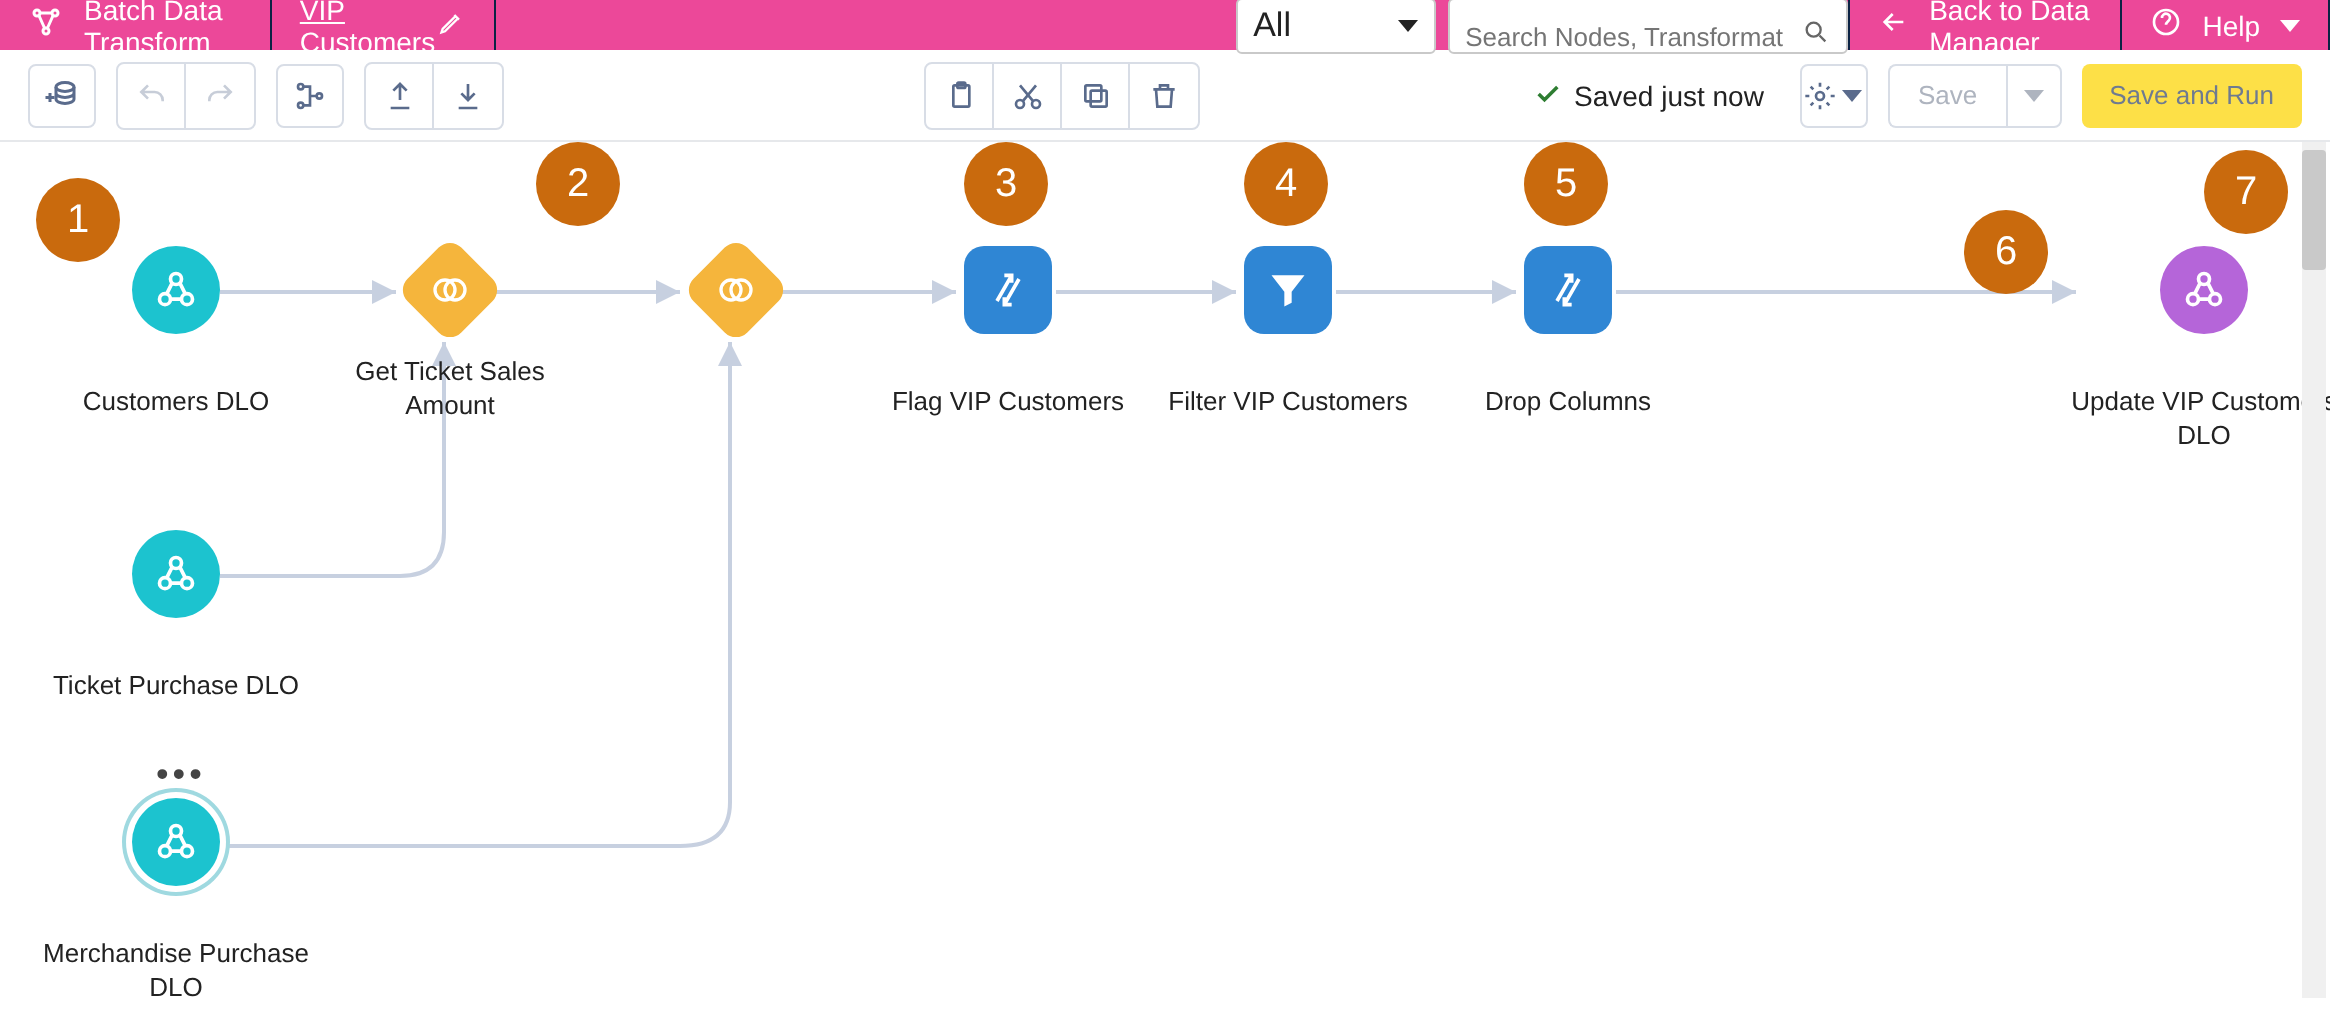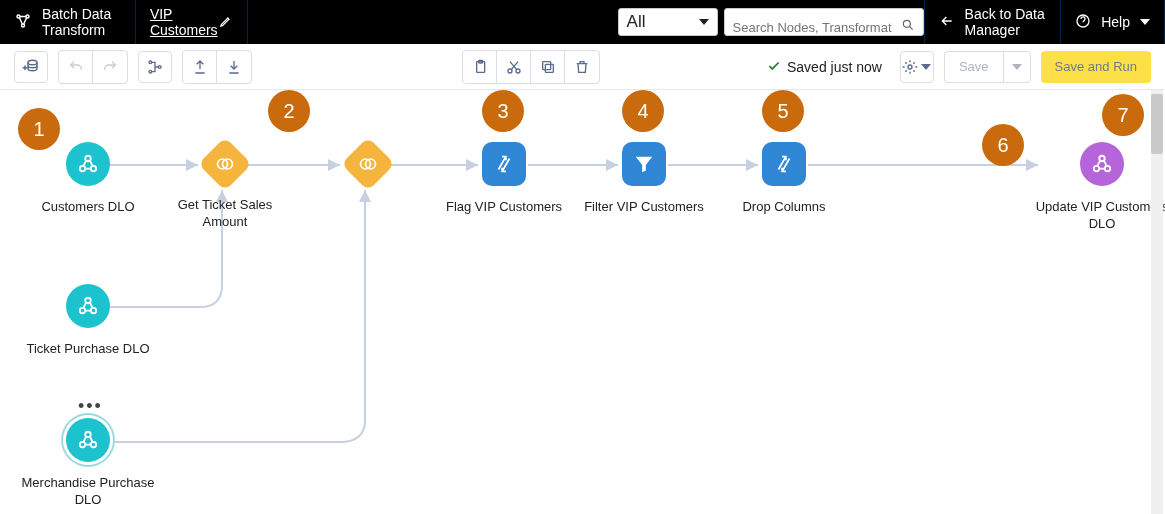--- a/index.html
+++ b/index.html
@@ -1,19 +1,19 @@
 <!DOCTYPE html>
 <html><head>
 <meta charset="utf-8">
 <style>
   * { box-sizing: border-box; margin: 0; padding: 0; font-family: -apple-system, BlinkMacSystemFont, "Segoe UI", Arial, sans-serif; }
   body { width: 1165px; height: 514px; background: #fff; overflow: hidden; }
 
   
-  .topbar { display: flex; height: 44px; background: #000000; color: #fff; align-items: stretch; }
+  .topbar { display: flex; height: 25px; background: #ec4899; color: #fff; align-items: stretch; }
   .topbar .segment { display: flex; align-items: center; padding: 0 14px; border-right: 1px solid #0b2344; font-size: 14px; }
   .topbar .segment.title { gap: 10px; }
   .topbar .segment.doc { gap: 1px; text-decoration: underline; }
   .topbar .spacer { flex: 1; display: flex; align-items: center; justify-content: flex-start; padding-left: 370px; gap: 6px; border-right: 1px solid #0b2344; }
   .filter-select { display:flex; align-items:center; justify-content:space-between; width: 100px; height: 28px; background:#fff; color:#222; border:1px solid #c9c9c9; border-radius:3px; padding:0 8px; font-size:17px; }
   .search-box { display:flex; align-items:flex-end; width: 200px; height:28px; background:#fff; border:1px solid #c9c9c9; border-radius:3px; padding:0 8px; color:#666; font-size:13px; justify-content:space-between; }
   .search-box input { border:none; outline:none; width: 160px; font-size:13px; color:#222; }
   .topbar .back { gap:10px; cursor:pointer; }
   .topbar .help { gap:10px; cursor:pointer; }
 
@@ -31,21 +31,21 @@
   .btn-primary { height:32px; padding:0 14px; border-radius:4px; background:#fde047; color:#6f7b90; font-size:13px; border:none; display:flex; align-items:center; }
   .btn-combo { display:flex; }
   .btn-combo .btn-text { border-top-right-radius:0; border-bottom-right-radius:0; border-right:none; }
   .btn-combo .caret { width:28px; height:32px; border:1px solid #d8dde6; border-top-right-radius:4px; border-bottom-right-radius:4px; display:flex; align-items:center; justify-content:center; color:#aeb4bf; background:#fff;}
 
   
   .canvas { position:relative; width:100%; height:428px; background:#fff; }
   svg.connectors { position:absolute; top:0; left:0; width:100%; height:100%; pointer-events:none; }
 
   .node { position:absolute; width:140px; display:flex; flex-direction:column; align-items:center; text-align:center; }
-  .node .label { margin-top:13px; font-size:13px; color:#222; line-height:1.3; }
+  .node .label { margin-top:26px; font-size:13px; color:#222; line-height:1.3; }
   .node-icon { width:44px; height:44px; border-radius:10px; display:flex; align-items:center; justify-content:center; color:#fff; position:relative; }
   .node-icon.circle { border-radius:50%; }
   .node-icon.diamond { transform: rotate(45deg); border-radius:8px; width:38px; height:38px; }
   .node-icon.diamond svg { transform: rotate(-45deg); }
   .icon-teal { background:#1cc3cf; }
   .icon-amber { background:#f5b53c; }
   .icon-blue { background:#2f86d4; }
   .icon-purple { background:#b565d9; }
   .ring { box-shadow: 0 0 0 3px #fff, 0 0 0 5px #9fd9e0; }
 

